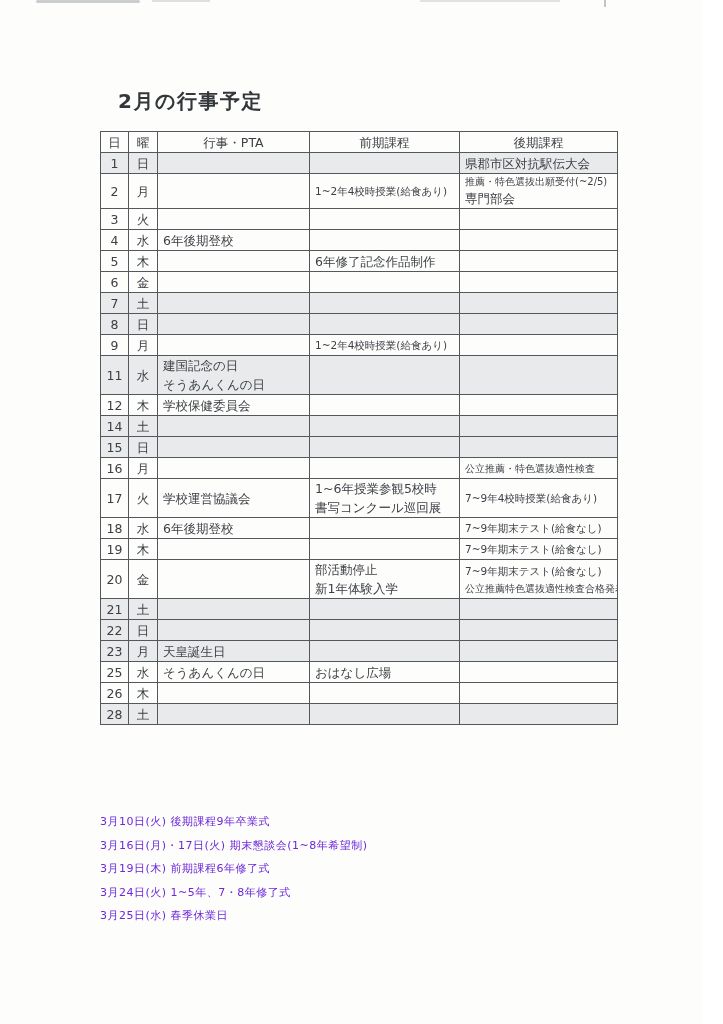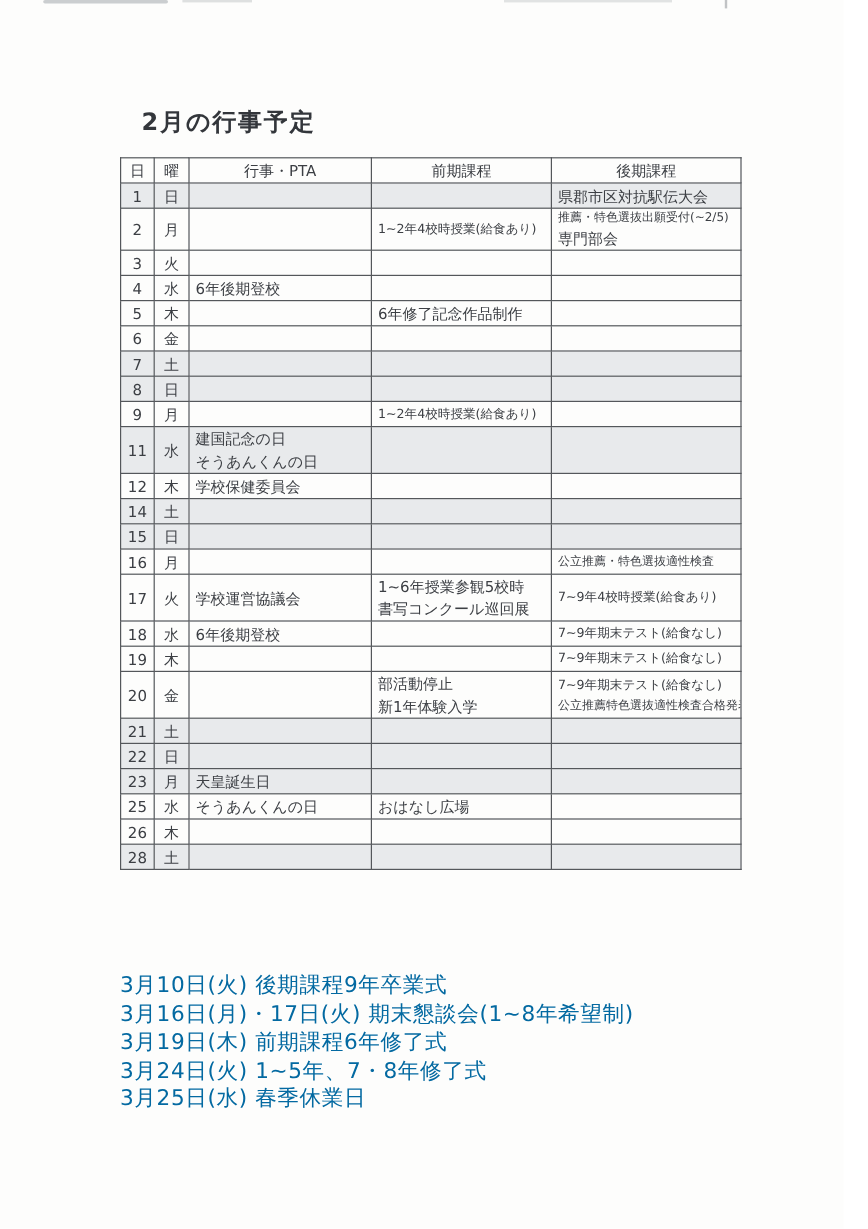--- a/index.html
+++ b/index.html
@@ -67,22 +67,22 @@
 
   .line { white-space: nowrap; }
   .line.normal { font-size: 12.5px; line-height: 19px; }
   .line.mid    { font-size: 10.5px; line-height: 19px; }
   .line.small  { font-size: 10px;    line-height: 15px; }
 
   .notes {
     position: absolute;
     left: 100px;
     top: 810px;
-    font-size: 18px;
-    color: #0369a1;
+    font-size: 11px;
+    color: #6d28d9;
     letter-spacing: 0.5px;
   }
   .note-line { line-height: 23.5px; white-space: nowrap; }
 </style>
 </head>
 <body>
 
 <div class="page">
 
   <div class="scan-marks">

